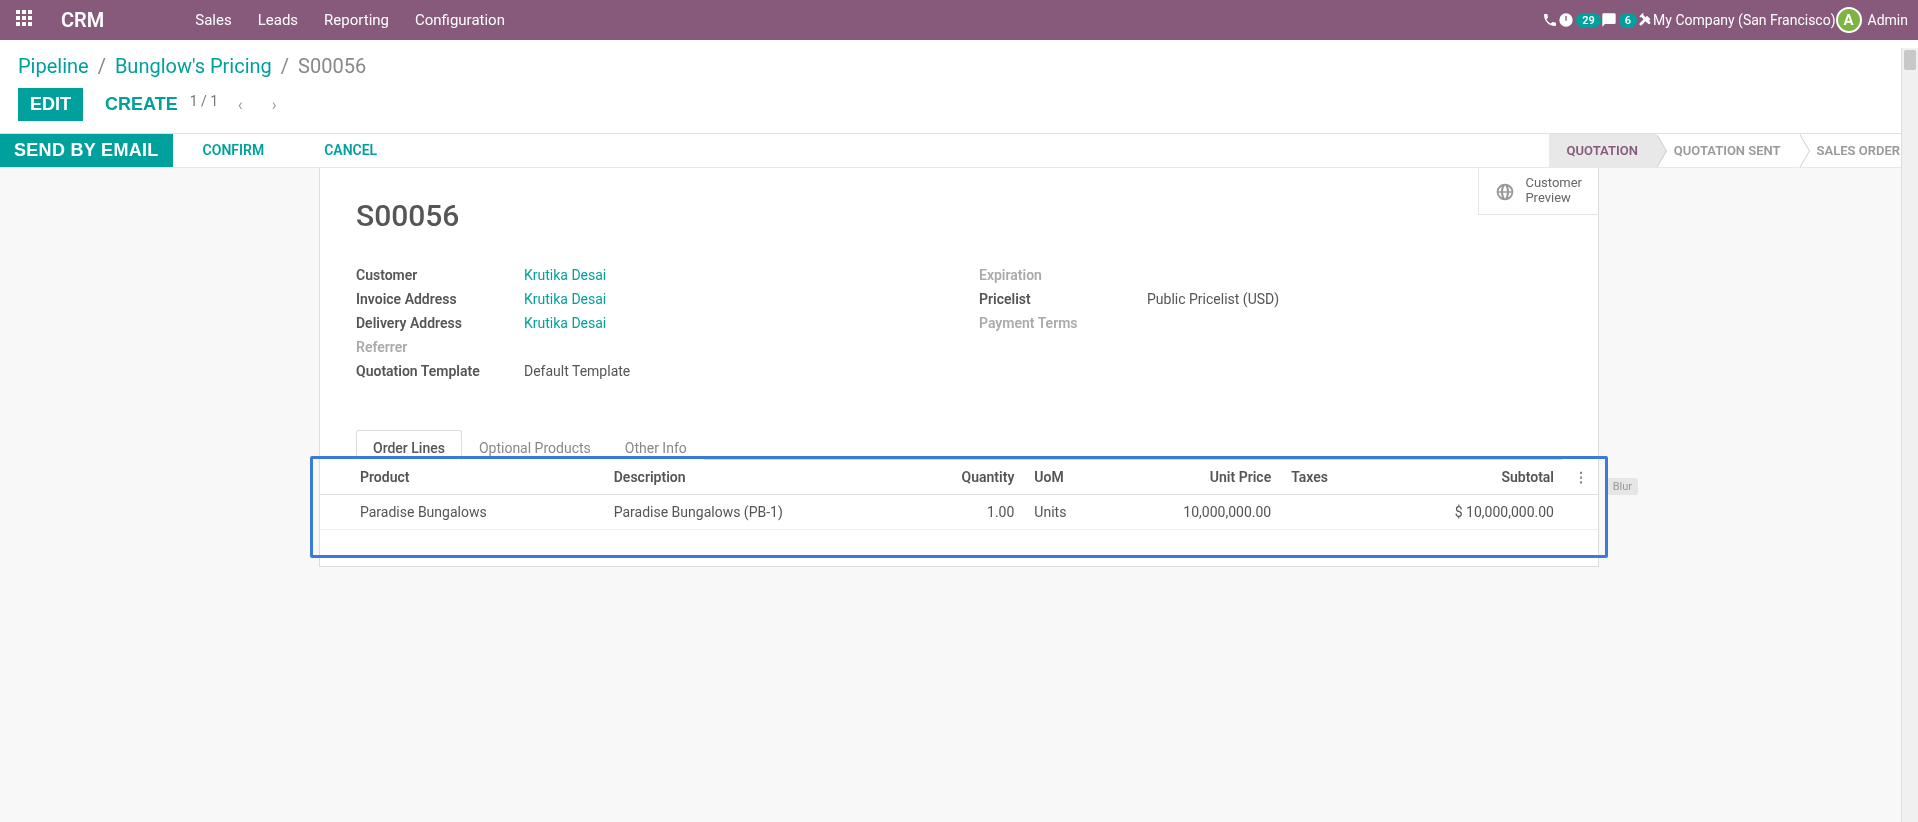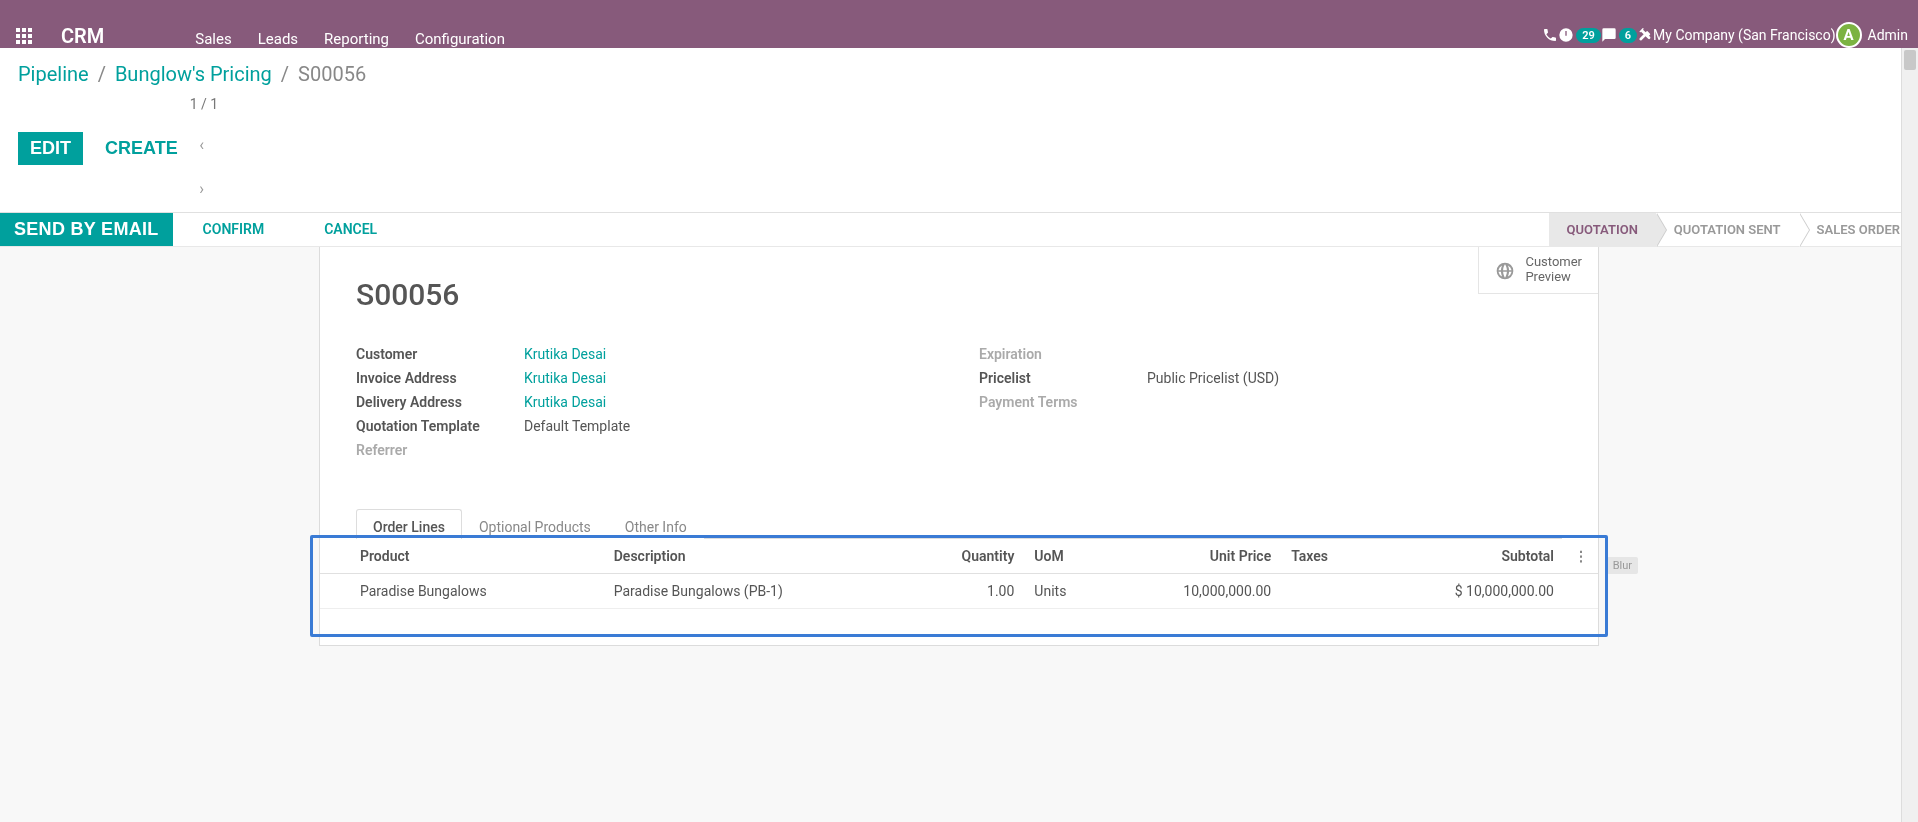--- a/index.html
+++ b/index.html
@@ -1,19 +1,19 @@
 <!DOCTYPE html>
 <html><head>
 <meta charset="utf-8">
 <style>
   * { box-sizing: border-box; margin: 0; padding: 0; }
   body { font-family: -apple-system, BlinkMacSystemFont, "Segoe UI", Roboto, "Helvetica Neue", Arial, sans-serif; font-size: 14px; color: #444; background: #f8f8f8; }
 
   
-  .topnav { background: #875a7b; color: #fff; height: 48px; display: flex; align-items: flex-end; padding: 0 10px; }
+  .topnav { background: #875a7b; color: #fff; height: 40px; display: flex; align-items: center; padding: 0 10px; }
   .topnav .apps-icon { width: 20px; height: 20px; display: inline-grid; grid-template-columns: repeat(3,4px); grid-template-rows: repeat(3,4px); gap: 2px; margin-right: 25px; margin-left: 6px; cursor: pointer; }
   .topnav .apps-icon span { background: #fff; width: 4px; height: 4px; }
   .topnav .brand { font-size: 20px; font-weight: 600; margin-right: 48px; }
   .topnav .menu { display: flex; gap: 26px; margin-left: 43px; }
   .topnav .menu a { color: #fff; text-decoration: none; font-size: 15px; cursor: pointer; }
   .topnav .spacer { flex: 1; }
   .topnav .right { display: flex; align-items: center; }
   .topnav .right .item { display: flex; align-items: center; cursor: pointer; font-size: 14px; }
   .badge { background: #00a09d; color: #fff; border-radius: 9px; font-size: 11px; padding: 1px 6px; margin-left: 2px; font-weight: 600; }
   .avatar { width: 26px; height: 26px; border-radius: 50%; background: #7cb342; display: inline-flex; align-items: center; justify-content: center; color: #fff; font-weight: 700; border: 2px solid #fff; font-size: 15px; }
@@ -22,21 +22,21 @@
   .controlpanel { background: #fff; border-bottom: 1px solid #e0e0e0; }
   .breadcrumb { padding: 14px 18px 10px; font-size: 20px; color: #888; }
   .breadcrumb a { color: #00a09d; text-decoration: none; cursor: pointer; }
   .breadcrumb .sep { color: #888; margin: 0 4px; }
   .cp-row { display: flex; align-items: center; padding: 0 18px 12px; }
   .btn { border: none; padding: 6px 12px; font-size: 18px; cursor: pointer; background: transparent; }
   .btn-primary { background: #00a09d; color: #fff; font-weight: 600; }
   .btn-secondary { color: #00a09d; font-weight: 600; }
   .cp-center { flex: 1; text-align: center; }
   .cp-center .act { display: inline-flex; align-items: center; gap: 5px; margin: 0 12px; cursor: pointer; color: #555; }
-  .cp-right { display: flex; align-items: flex-start; gap: 20px; color: #777; flex-direction: column; }
+  .cp-right { display: flex; align-items: flex-start; gap: 10px; color: #777; }
   .pager-arrow { width: 24px; height: 24px; display: inline-flex; align-items: center; justify-content: center; cursor: pointer; color: #999; font-size: 16px; }
 
   
   .statusrow { background: #fff; border-bottom: 1px solid #e8e8e8; display: flex; align-items: stretch; height: 34px; }
   .statusrow .btn { height: 100%; text-align: right; }
   .statusrow .btn-primary { background: #00a09d; color: #fff; font-weight: 700; letter-spacing: .3px; }
   .statusrow .link { color: #00a09d; font-weight: 600; padding: 8px 30px; cursor: pointer; }
   .statusrow .spacer { flex: 1; }
   .status-steps { display: flex; align-items: stretch; }
   .step { position: relative; padding: 8px 18px; font-size: 13px; font-weight: 600; color: #999; background: #fff; display: flex; align-items: center; }
@@ -209,26 +209,26 @@
           </div>
           <div class="frow">
             <div class="flabel">Invoice Address</div>
             <div class="fval"><a>Krutika Desai</a></div>
           </div>
           <div class="frow">
             <div class="flabel">Delivery Address</div>
             <div class="fval"><a>Krutika Desai</a></div>
           </div>
           <div class="frow">
+            <div class="flabel muted">Referrer</div>
+            <div class="fval"></div>
+          </div>
+          <div class="frow">
             <div class="flabel">Quotation Template</div>
             <div class="fval">Default Template</div>
-          </div>
-          <div class="frow">
-            <div class="flabel muted">Referrer</div>
-            <div class="fval"></div>
           </div>
         </div>
         <div class="col">
           <div class="frow">
             <div class="flabel muted">Expiration</div>
             <div class="fval"></div>
           </div>
           <div class="frow">
             <div class="flabel">Pricelist</div>
             <div class="fval">Public Pricelist (USD)</div>

